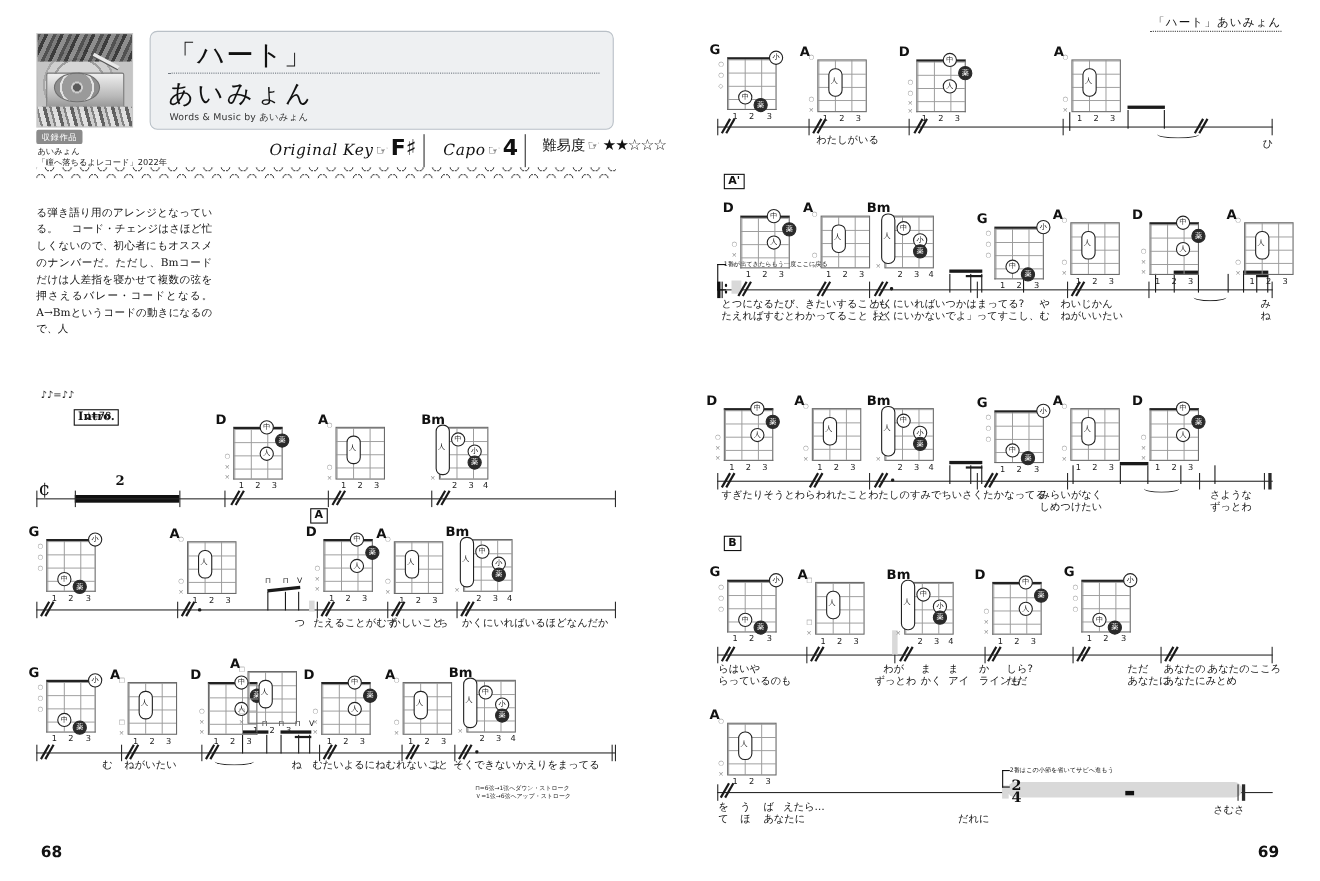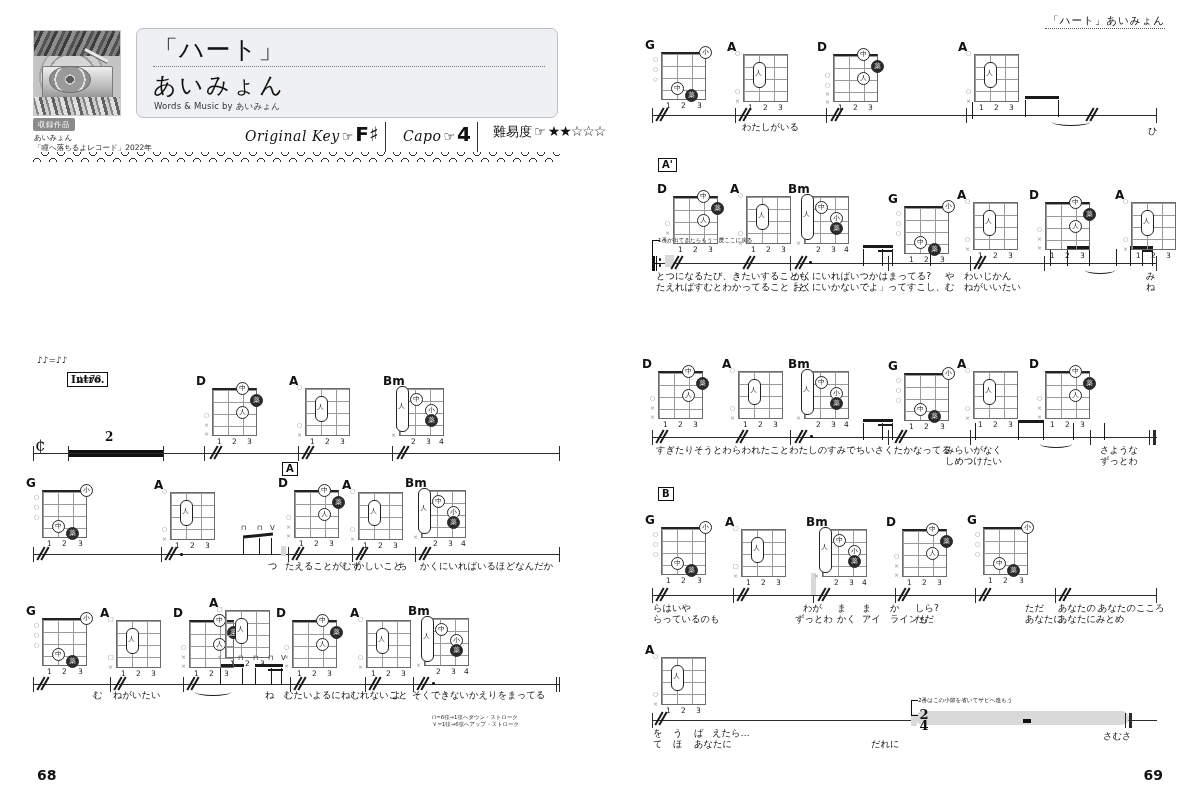--- a/index.html
+++ b/index.html
@@ -270,20 +270,22 @@
       <span class="lbl">Capo</span><span class="hand">☞</span><span class="val">4</span>
     </div>
     <div class="vsep" style="left:444px; top:4px;"></div>
     <div class="meta meta-diff">
       <span style="font-size:13px">難易度</span><span class="hand">☞</span><span class="stars">★★☆☆☆</span>
     </div>
   </div>
   <div class="wavy"></div>
 
   <div class="desc">
+    <div class="col">る弾き語り用のアレンジとなっている。
+　コード・チェンジはさほど忙しくないので、初心者にもオススメのナンバーだ。ただし、Bmコードだけは人差指を寝かせて複数の弦を押さえるバレー・コードとなる。A→Bmというコードの動きになるので、人</div>
   </div>
 
   <div class="stave-wrap" style="left:0; top:350px; width:600px; height:110px;">
     <div class="swing" style="left:37px; top:5px;">♪♪=♪♪</div>
     <div class="intro-badge" style="left:36px; top:22px;margin-left:31px;">Intro.</div>
     <div class="tempo" style="left:78px; top:24px;">♩=78</div>
 
     <div class="cutc" style="left:35px; top:85px;">¢</div>
     <div class="multirest" style="left:68px; top:100px; width:95px;"></div>
     <div class="multirest-num" style="left:105px; top:80px;">2</div>

